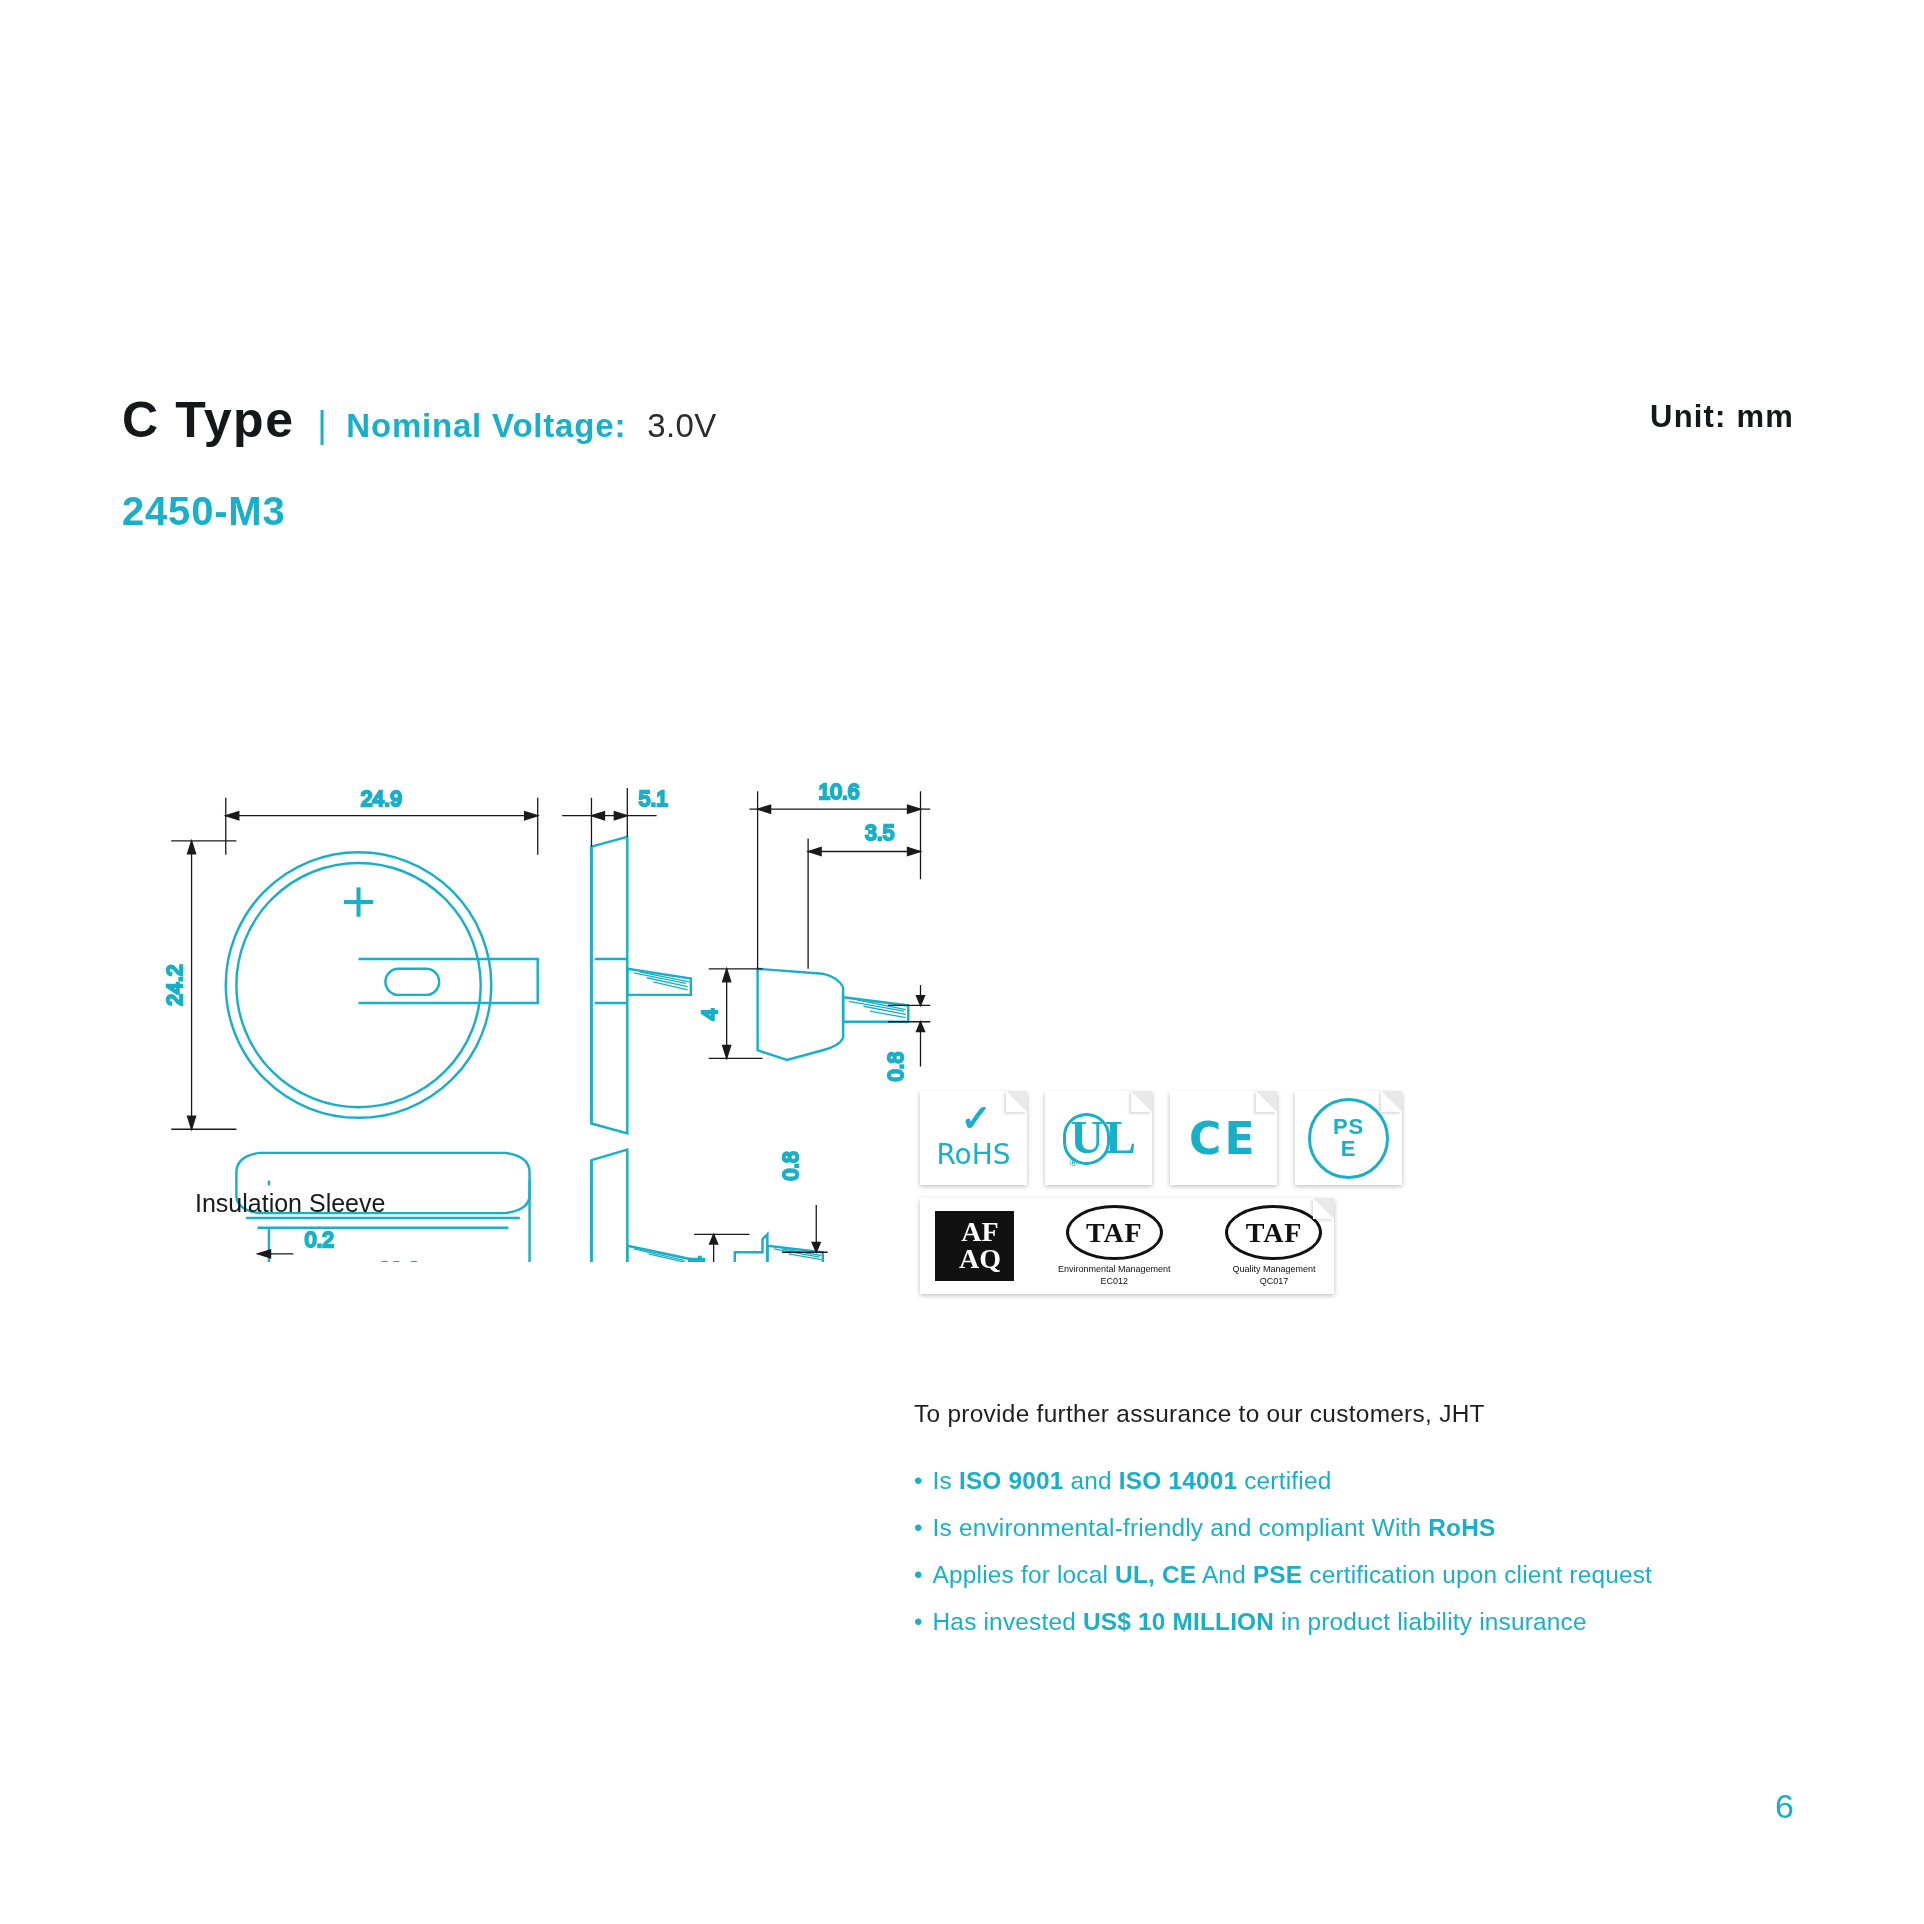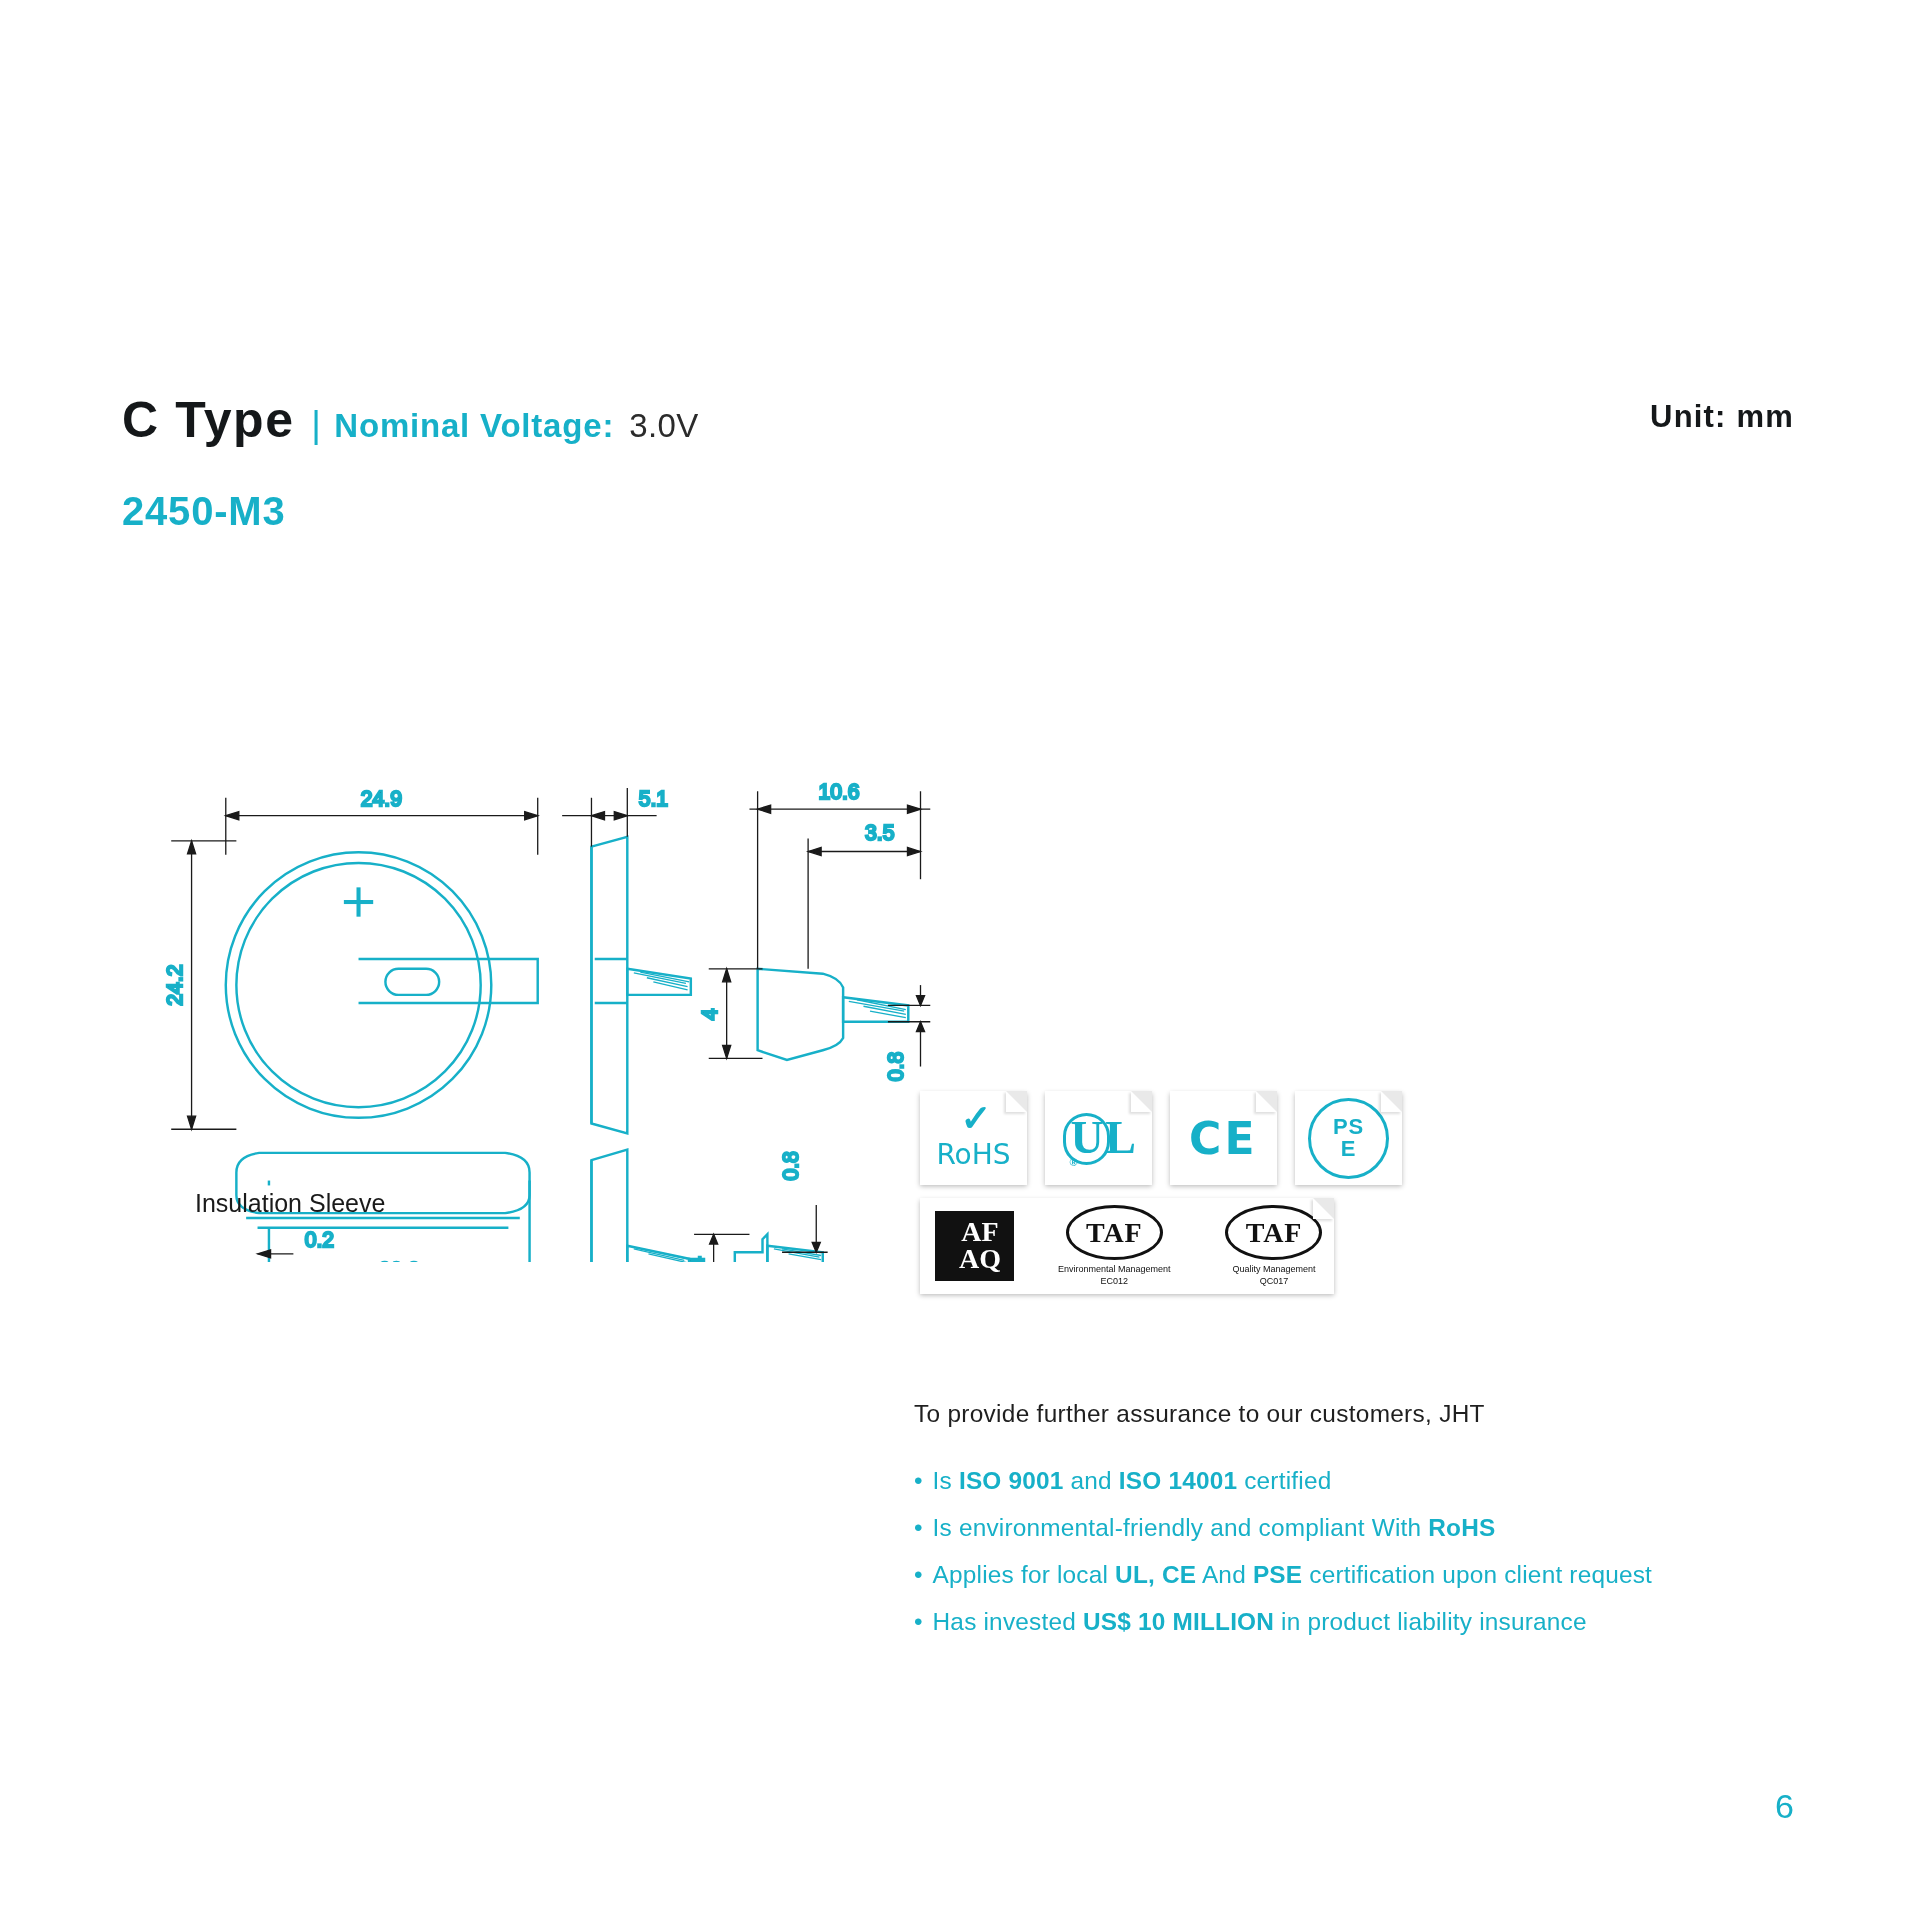--- a/index.html
+++ b/index.html
@@ -20,21 +20,21 @@
     inset: 0;
   }
 
   
   .header {
     position: absolute;
     left: 122px;
     top: 391px;
     display: flex;
     align-items: baseline;
-    gap: 2px;
+    gap: 8px;
   }
   .title-main {
     font-size: 50px;
     font-weight: bold;
     letter-spacing: 1.6px;
     color: #15181a;
   }
   .title-sep {
     font-size: 37px;
     color: #17b0c8;

